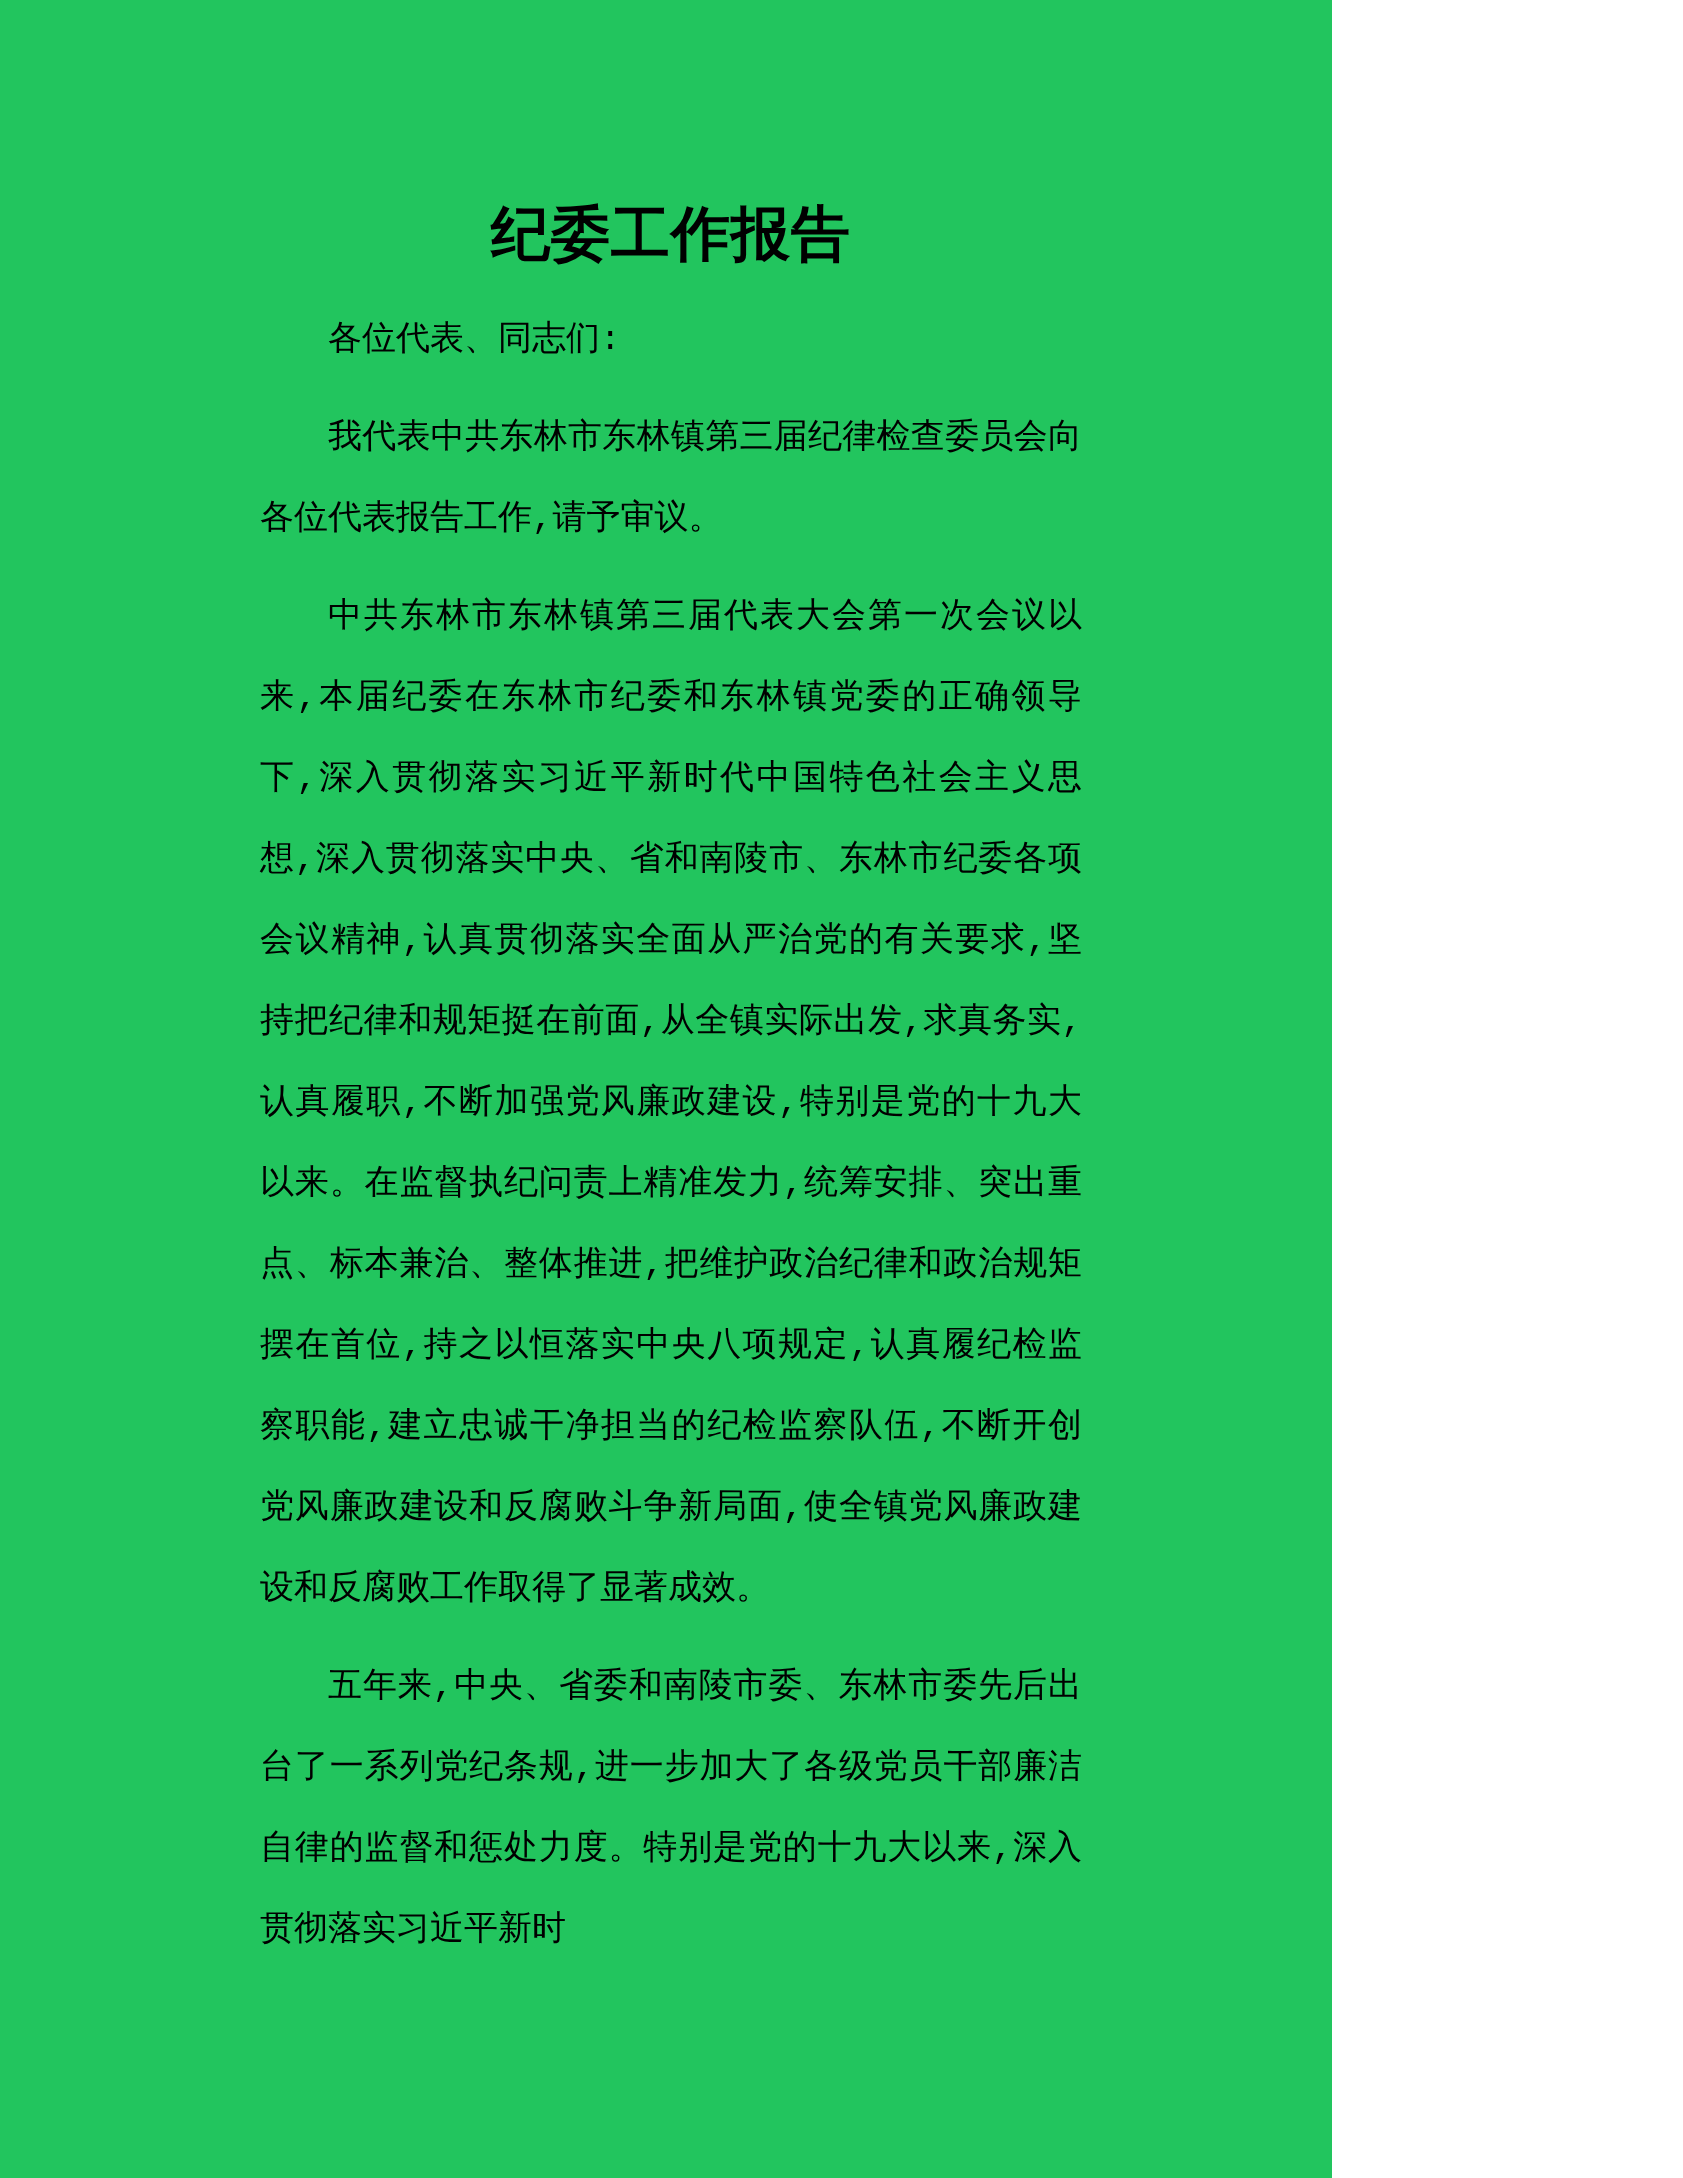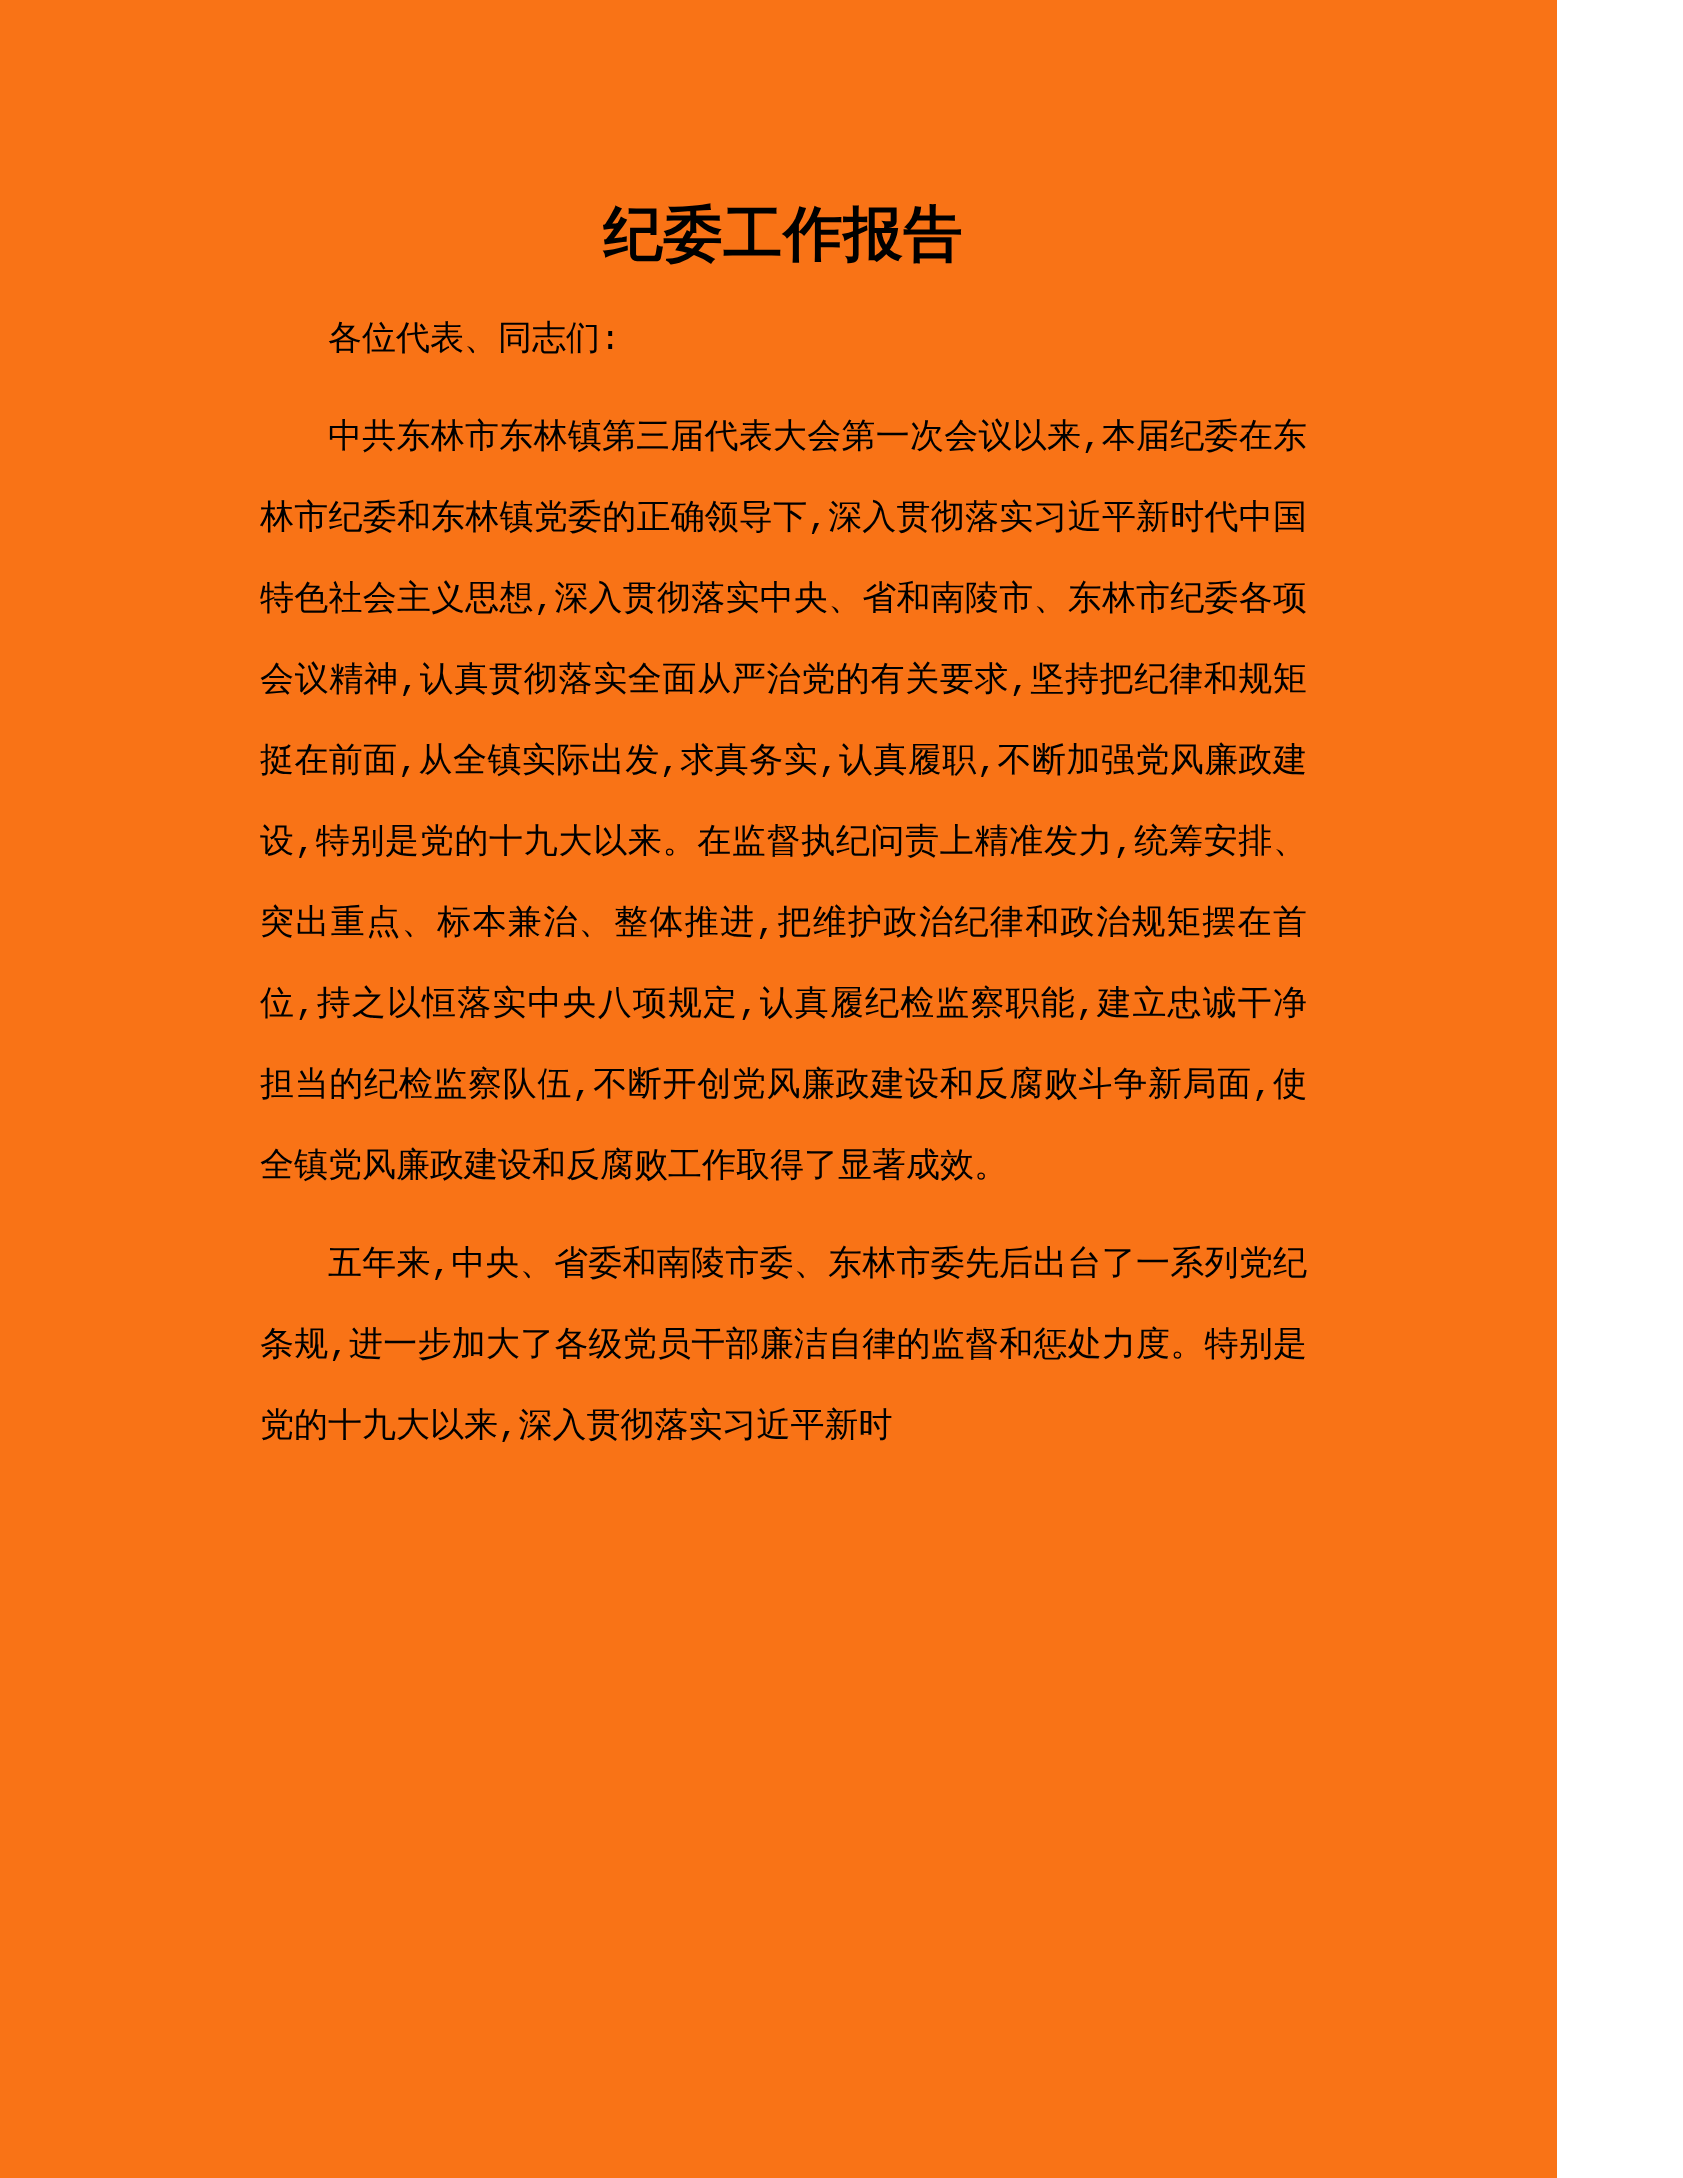--- a/index.html
+++ b/index.html
@@ -8,25 +8,25 @@
     background: #ffffff;
   }
   body {
     width: 1683px;
     height: 2178px;
     font-family: "Liberation Sans", "DejaVu Sans", sans-serif;
     color: #000000;
   }
   .page {
     position: relative;
-    width: 1557px;
+    width: 1332px;
     height: 2178px;
     box-sizing: border-box;
     padding: 193px 233px 0 243px;
-    background: #f97316;
+    background: #22c55e;
     overflow: hidden;
   }
   .title {
     margin: 0;
     font-size: 59px;
     font-weight: bold;
     line-height: 83px;
     text-align: center;
     letter-spacing: 1px;
   }
@@ -42,16 +42,17 @@
   .title + .para {
     margin-top: 24px;
   }
 </style>
 </head>
 <body>
 
 <div class="page">
   <h1 class="title">纪委工作报告</h1>
   <p class="para">各位代表、同志们:</p>
+  <p class="para">我代表中共东林市东林镇第三届纪律检查委员会向各位代表报告工作,请予审议。</p>
   <p class="para">中共东林市东林镇第三届代表大会第一次会议以来,本届纪委在东林市纪委和东林镇党委的正确领导下,深入贯彻落实习近平新时代中国特色社会主义思想,深入贯彻落实中央、省和南陵市、东林市纪委各项会议精神,认真贯彻落实全面从严治党的有关要求,坚持把纪律和规矩挺在前面,从全镇实际出发,求真务实,认真履职,不断加强党风廉政建设,特别是党的十九大以来。在监督执纪问责上精准发力,统筹安排、突出重点、标本兼治、整体推进,把维护政治纪律和政治规矩摆在首位,持之以恒落实中央八项规定,认真履纪检监察职能,建立忠诚干净担当的纪检监察队伍,不断开创党风廉政建设和反腐败斗争新局面,使全镇党风廉政建设和反腐败工作取得了显著成效。</p>
   <p class="para">五年来,中央、省委和南陵市委、东林市委先后出台了一系列党纪条规,进一步加大了各级党员干部廉洁自律的监督和惩处力度。特别是党的十九大以来,深入贯彻落实习近平新时</p>
 </div>
 
 
 </body></html>

